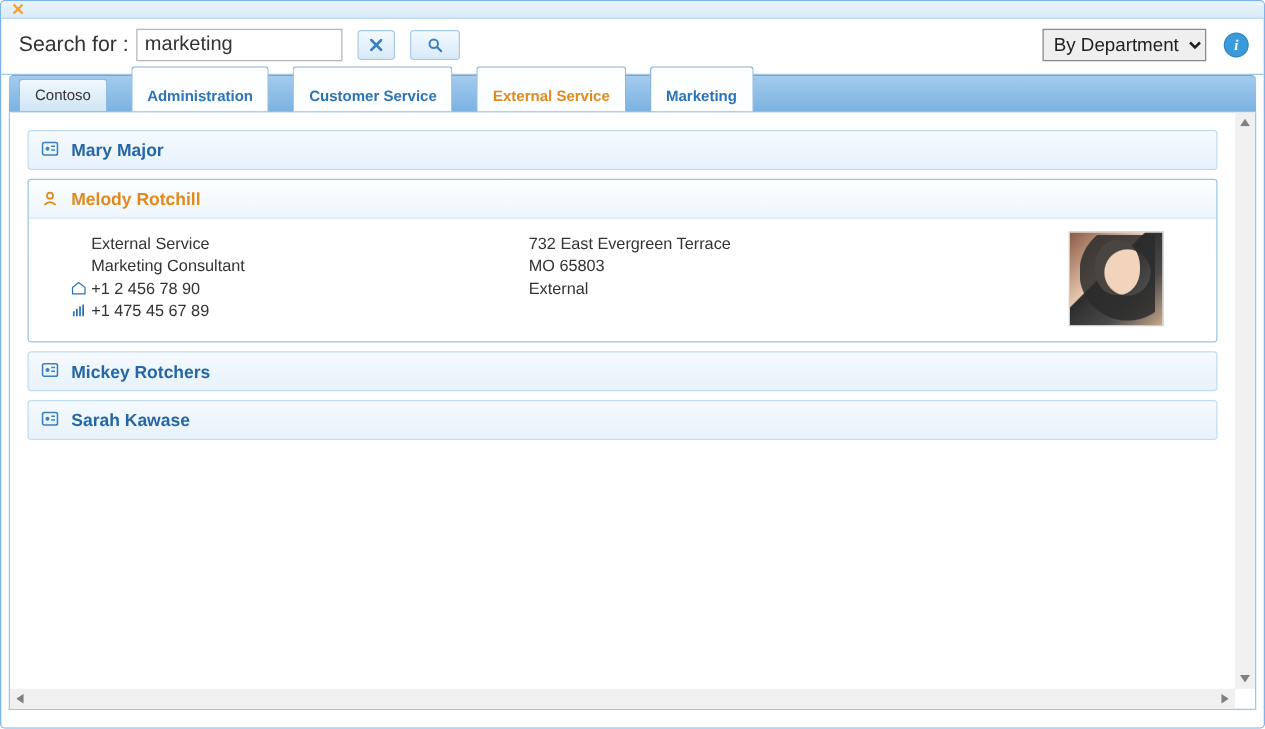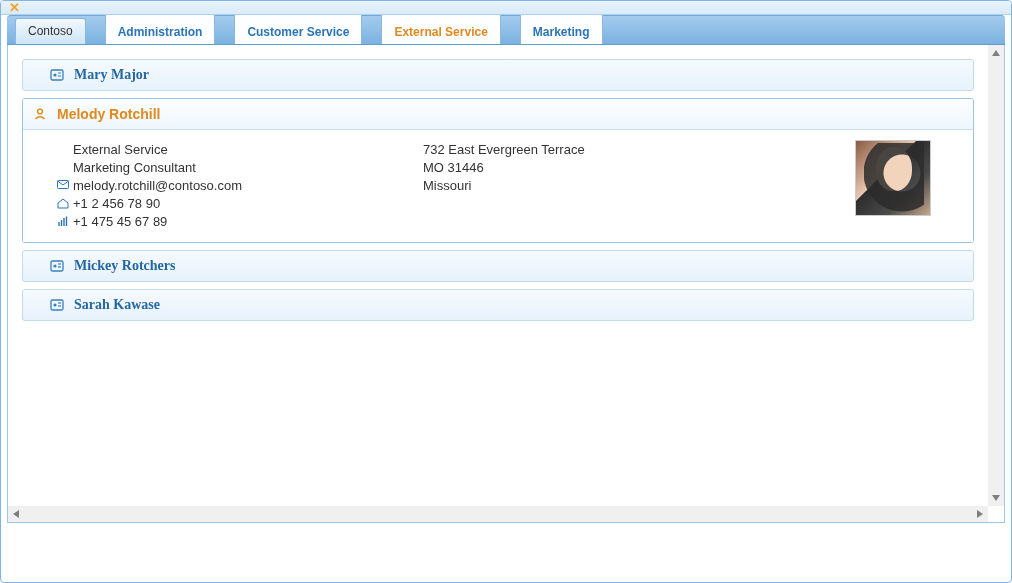--- a/index.html
+++ b/index.html
@@ -163,26 +163,25 @@
     display: flex; align-items: center; justify-content: center;
     color: #808080;
     font-size: 9px;
     cursor: pointer;
     user-select: none;
   }
   .card-collapsed {
     border: 1px solid #c1dcef;
     background: linear-gradient(#f5fafe,#e7f2fb);
     border-radius: 3px;
-    padding: 7px 27px;
+    padding: 7px 10px;
     margin-bottom: 7px;
     display: flex;
-    align-items: center;
-    cursor: pointer;
-    font-family: Liberation Serif, serif;
+    align-items: flex-start;
+    cursor: pointer;
   }
   .card-collapsed .pname {
     color: #2566a5;
     font-weight: bold;
     font-size: 14px;
     margin-left: 10px;
   }
   .badge-icon {
     width: 14px; height: 14px;
     display: inline-block;
@@ -245,20 +244,42 @@
 </style>
 </head>
 <body>
 
 <div class="window">
 
   <div class="titlebar">
     <span class="close-x">✕</span>
   </div>
 
+  <div class="toolbar">
+    <span class="search-label">Search for :</span>
+    <input class="search-input" value="marketing" style="">
+    <span class="tb-btn">
+      <svg width="10" height="10" viewBox="0 0 10 10">
+        <path d="M1 1 L9 9 M9 1 L1 9" stroke="#3a7fbf" stroke-width="2" stroke-linecap="round"></path>
+      </svg>
+    </span>
+    <span class="tb-btn search-btn">
+      <svg width="12" height="12" viewBox="0 0 12 12">
+        <circle cx="5" cy="5" r="3.4" fill="none" stroke="#3a7fbf" stroke-width="1.6"></circle>
+        <line x1="7.6" y1="7.6" x2="11" y2="11" stroke="#3a7fbf" stroke-width="1.8" stroke-linecap="round"></line>
+      </svg>
+    </span>
+    <span class="tb-spacer"></span>
+    <select class="dropdown">
+      <option>By Department</option>
+    </select>
+    <span class="info-btn">
+      <span>i</span>
+    </span>
+  </div>
 
   <div class="tabstrip">
     <div class="root-tab">Contoso</div>
     <div class="tab">Administration</div>
     <div class="tab">Customer Service</div>
     <div class="tab active">External Service</div>
     <div class="tab">Marketing</div>
   </div>
 
   <div class="content-area">
@@ -291,29 +312,20 @@
             <div class="line">
                 <span class="ic"></span>
                 <span>External Service</span>
               </div>
             <div class="line">
                 <span class="ic"></span>
                 <span>Marketing Consultant</span>
               </div>
             <div class="line">
               <span class="ic">
-                <svg width="12" height="10" viewBox="0 0 12 10">
-                    <rect x="0.5" y="0.5" width="11" height="8" rx="1" fill="none" stroke="#2b74b7" stroke-width="1"></rect>
-                    <path d="M0.5 1 L6 5 L11.5 1" fill="none" stroke="#2b74b7" stroke-width="1"></path>
-                  </svg>
-              </span>
-              <span>melody.rotchill@contoso.com</span>
-            </div>
-            <div class="line">
-              <span class="ic">
                 <svg width="12" height="11" viewBox="0 0 12 11">
                     <path d="M1 5 L6 1 L11 5 V10 H1 Z" fill="none" stroke="#2b74b7" stroke-width="1"></path>
                   </svg>
               </span>
               <span>+1 2 456 78 90</span>
             </div>
             <div class="line">
               <span class="ic">
                 <svg width="10" height="11" viewBox="0 0 10 11">
                     <line x1="1" y1="10" x2="1" y2="6" stroke="#2b74b7" stroke-width="1.4"></line>
@@ -323,24 +335,24 @@
                   </svg>
               </span>
               <span>+1 475 45 67 89</span>
             </div>
           </div>
           <div class="col2">
             <div class="line">
                 <span>732 East Evergreen Terrace</span>
               </div>
             <div class="line">
-                <span>MO 31446</span>
+                <span>MO 65803</span>
               </div>
             <div class="line">
-                <span>Missouri</span>
+                <span>External</span>
               </div>
           </div>
           <div class="col3">
             <div class="avatar"></div>
           </div>
         </div>
       </div>
 
       <div class="card-collapsed">
         <span class="badge-icon">

